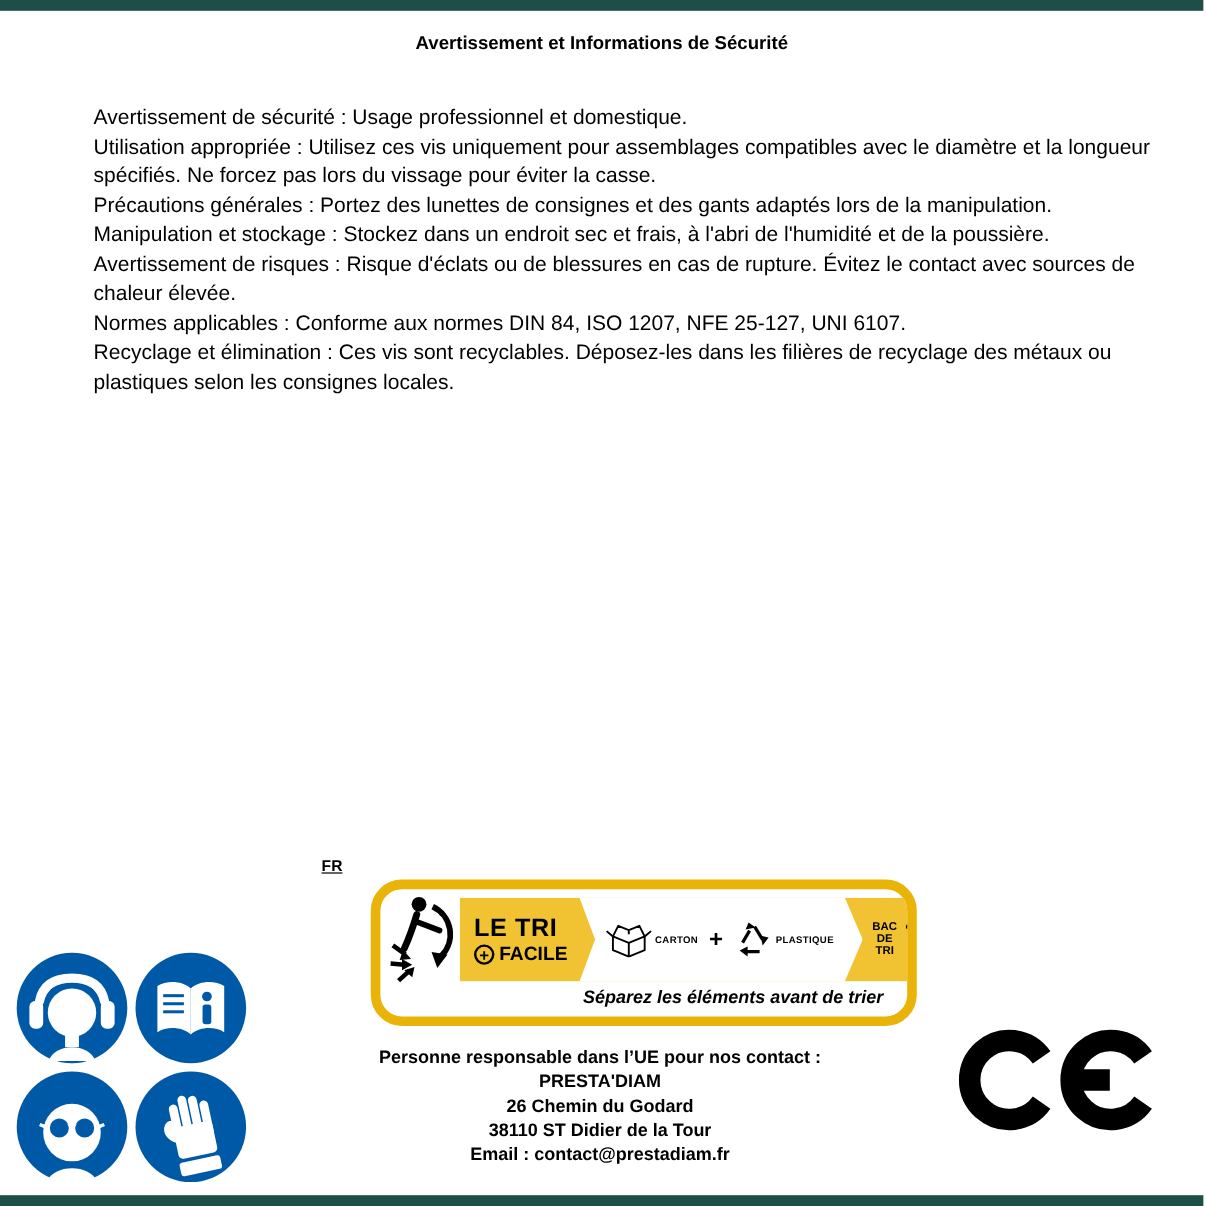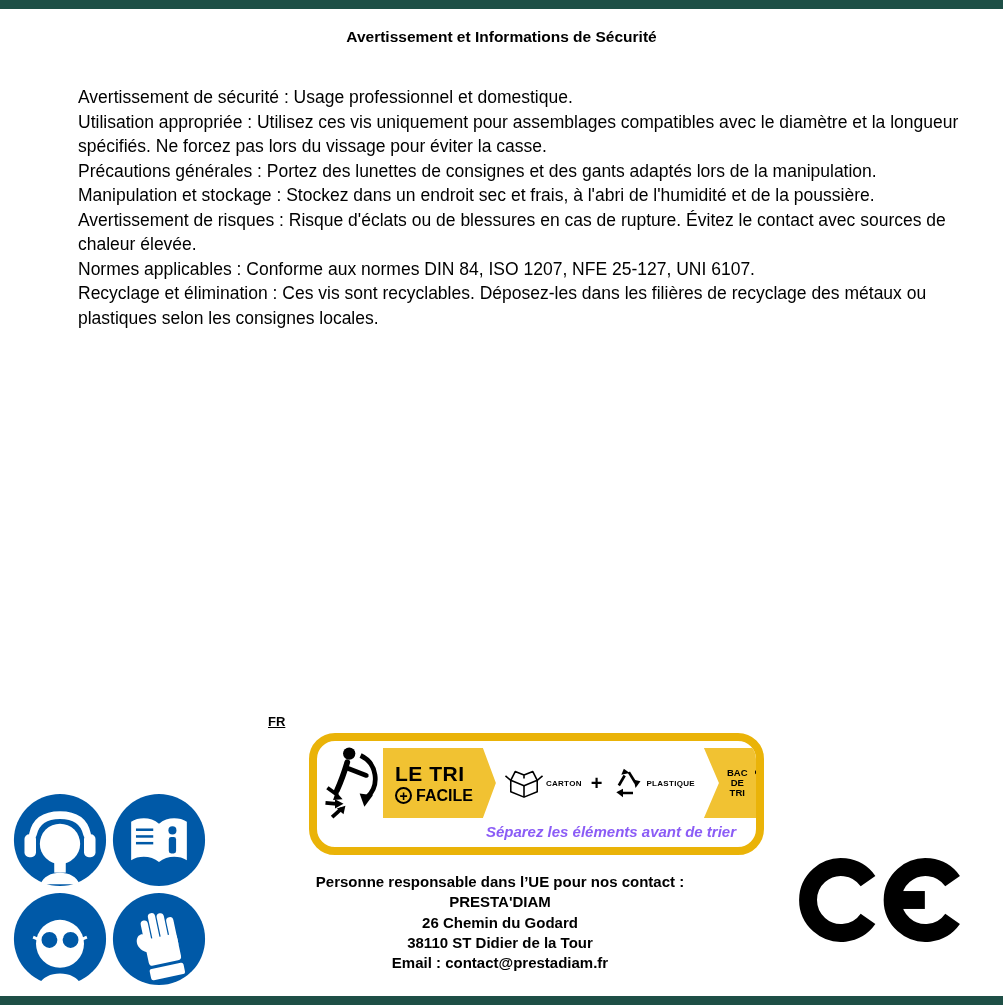--- a/index.html
+++ b/index.html
@@ -43,21 +43,21 @@
     display:flex;align-items:center;justify-content:center;font-size:14px;font-weight:bold;line-height:1;}
   .white-chip{position:relative;z-index:1;background:#fff;display:flex;align-items:center;
     justify-content:center;gap:9px;padding:4px 24px 4px 20px;margin:2px 0;
     clip-path:polygon(0 0, calc(100% - 15px) 0, 100% 50%, calc(100% - 15px) 100%, 0 100%, 13px 50%);}
   .mat{display:flex;flex-direction:row;align-items:center;gap:1px;}
   .mat-label{font-size:8px;font-weight:bold;letter-spacing:.3px;}
   .mat-plus{font-size:20px;font-weight:bold;position:relative;z-index:1;}
   .bac{position:relative;z-index:1;display:flex;align-items:center;gap:6px;
     padding:0 28px 0 8px;margin-left:auto;}
   .bac-text{font-size:9.5px;font-weight:800;line-height:1.05;text-align:center;}
-  .tri-bottom{font-style:italic;font-weight:bold;font-size:15px;color:#8b5cf6;
+  .tri-bottom{font-style:italic;font-weight:bold;font-size:15px;color:#000000;
     text-align:right;padding:3px 20px 8px 0;}
   .bin-slat{fill:var(--tri-yellow);}
   
   .address{position:absolute;left:240px;top:872px;width:520px;text-align:center;
     font-weight:bold;font-size:15px;line-height:1.35;}
   .address div{white-space:nowrap;}
   
   .ce{position:absolute;left:798px;top:853px;}
   .ce svg{width:172px;height:94px;display:block;}
 </style>

